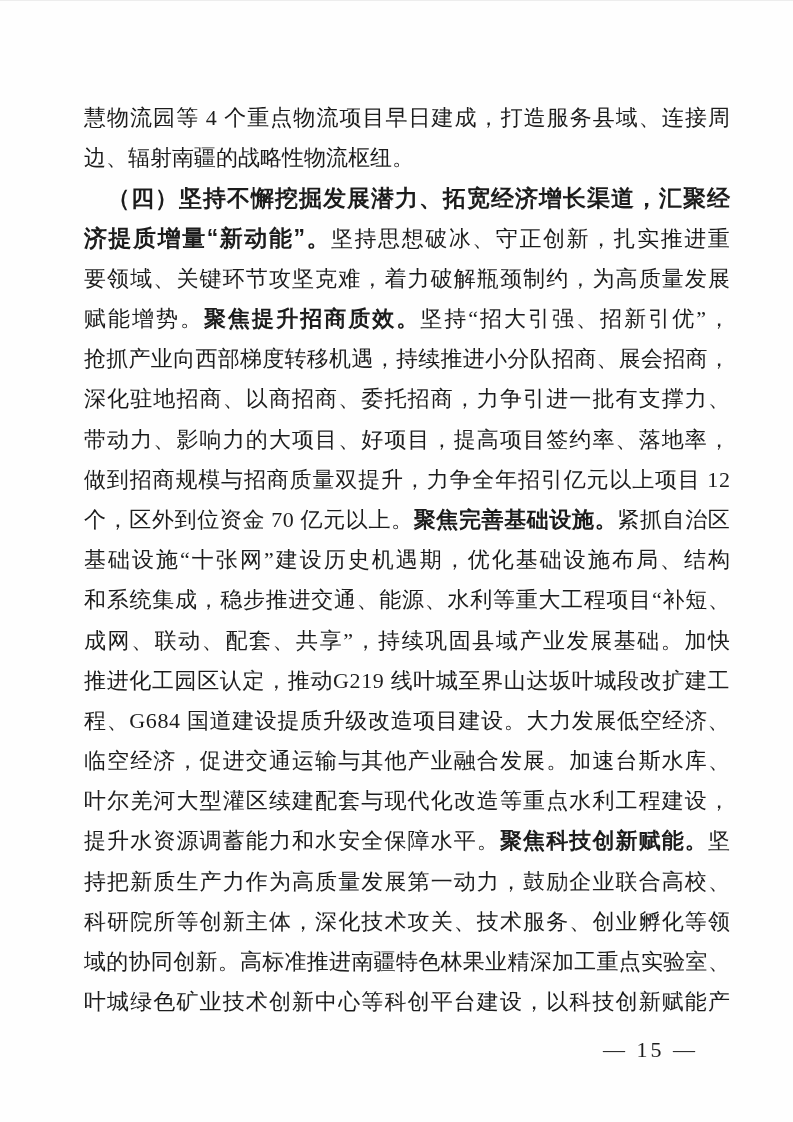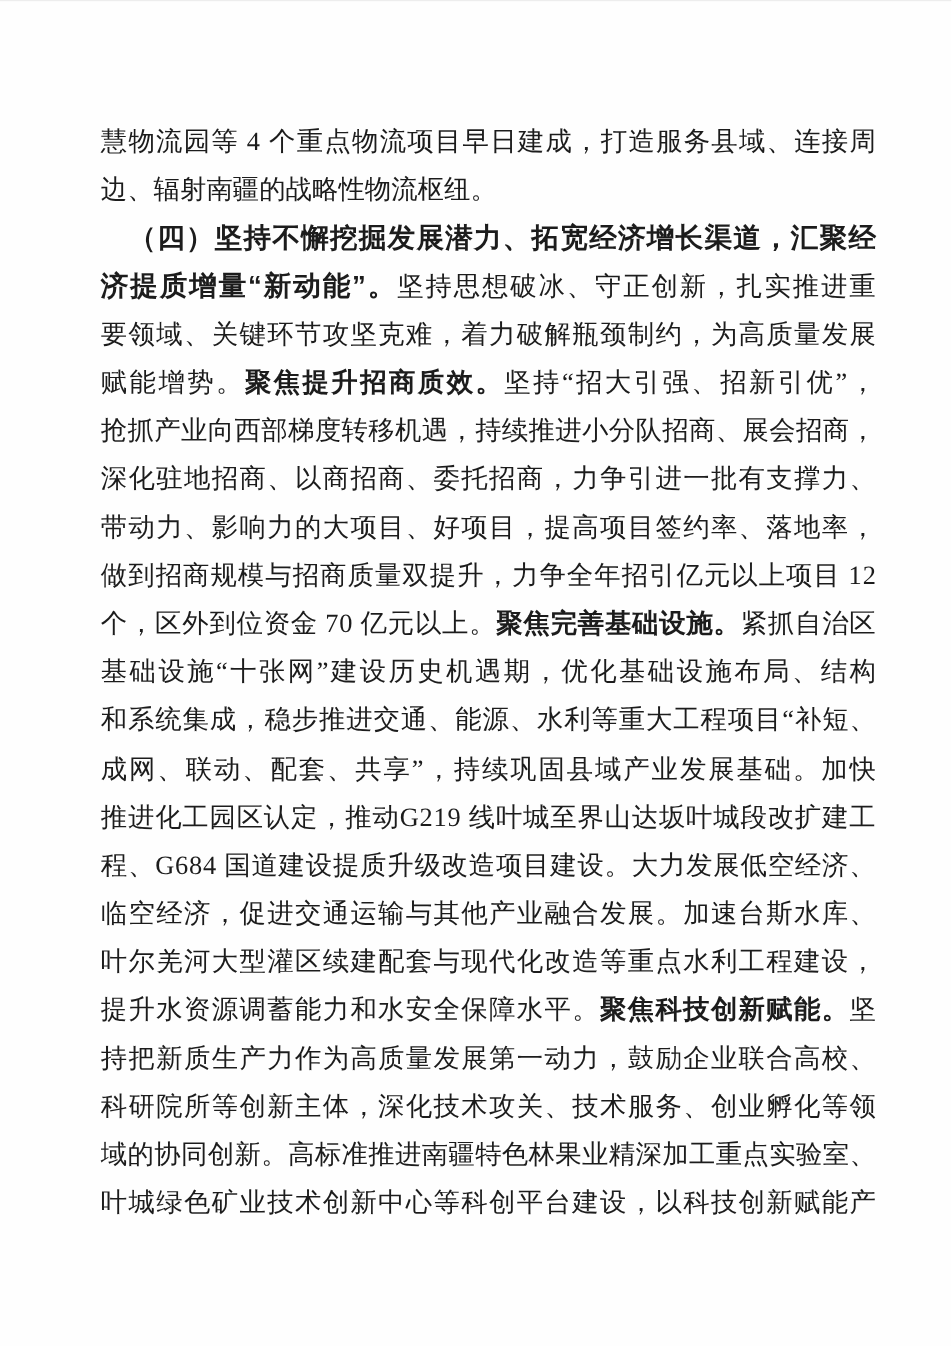--- a/index.html
+++ b/index.html
@@ -750,13 +750,16 @@
         <span class="seg-body">以</span>
         <span class="seg-body">科</span>
         <span class="seg-body">技</span>
         <span class="seg-body">创</span>
         <span class="seg-body">新</span>
         <span class="seg-body">赋</span>
         <span class="seg-body">能</span>
         <span class="seg-body">产</span>
       </div>
     </div>
+  <div class="footer">
+    <span>— 15 —</span>
+  </div>
 </div>
 
 </body></html>

